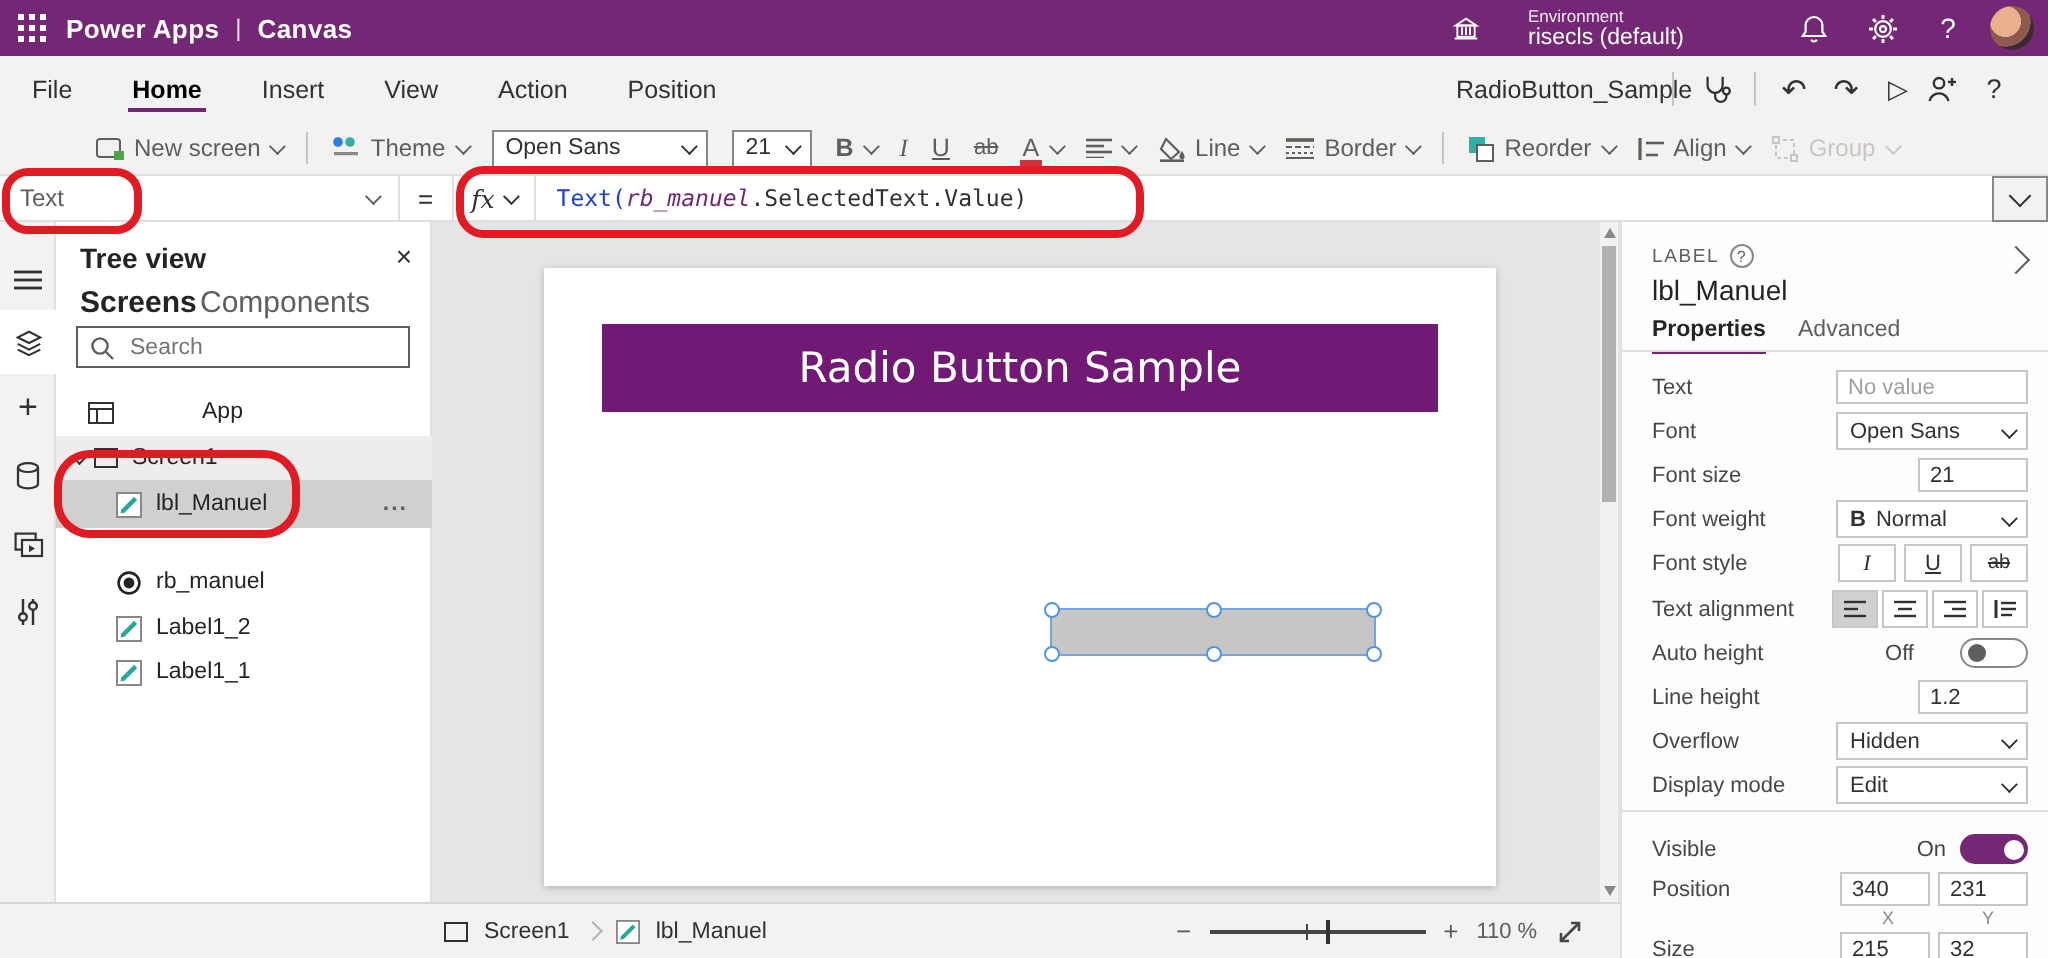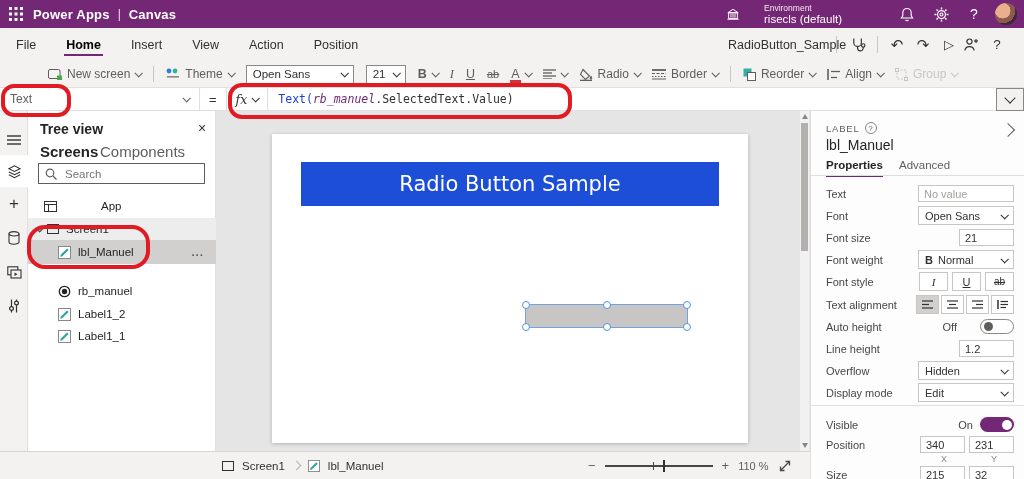--- a/index.html
+++ b/index.html
@@ -280,21 +280,21 @@
           <line x1="0" y1="10" x2="9" y2="10"></line>
         </svg>
       <span class="cv"></span>
     </span>
     <span class="tb-item">
       <svg width="14" height="13" viewBox="0 0 14 13" fill="none" stroke="#605e5c" stroke-width="1.1">
         <path d="M4 1.5 L10.5 8 L6.5 11.5 L1.5 6.5 Z"></path>
           <path d="M12 8.5 c1 1.5 1 2.5 0 2.5 s-1-1 0-2.5 Z" fill="#605e5c"></path>
           <line x1="1" y1="12.5" x2="13" y2="12.5" stroke-width="1.6"></line>
       </svg>
-      <span>Radio</span>
+      <span>Line</span>
         <span class="cv"></span>
     </span>
     <span class="tb-item">
       <svg width="14" height="11" viewBox="0 0 14 11" stroke="#605e5c">
           <line x1="0" y1="1" x2="14" y2="1" stroke-width="1.8"></line>
           <line x1="0" y1="4.5" x2="14" y2="4.5" stroke-width="1" stroke-dasharray="3 1.5"></line>
           <line x1="0" y1="7.5" x2="14" y2="7.5" stroke-width="1" stroke-dasharray="1.5 1.5"></line>
           <line x1="0" y1="10" x2="14" y2="10" stroke-width="1"></line>
         </svg>
       <span>Border</span>
@@ -462,21 +462,21 @@
             <path d="M2.2 10.8 l2 -0.6 -1.4 -1.4 Z" fill="#2aa79d"></path>
           </svg>
       </span>
       <span>Label1_1</span>
     </span>
 
   </div>
 
   <div class="abs canvas">
     <div class="artboard">
-      <div class="banner" style="background:#1d4ed8;text-align:center;">Radio Button Sample</div>
+      <div class="banner" style="background:#701a75;text-align:center;">Radio Button Sample</div>
       <div class="selctl">
         <span class="hdl" style="left:-4px;top:-4px;"></span>
         <span class="hdl" style="left:77px;top:-4px;"></span>
         <span class="hdl" style="right:-4px;top:-4px;"></span>
         <span class="hdl" style="left:-4px;bottom:-4px;"></span>
         <span class="hdl" style="left:77px;bottom:-4px;"></span>
         <span class="hdl" style="right:-4px;bottom:-4px;"></span>
       </div>
     </div>
     <div class="vscroll">

